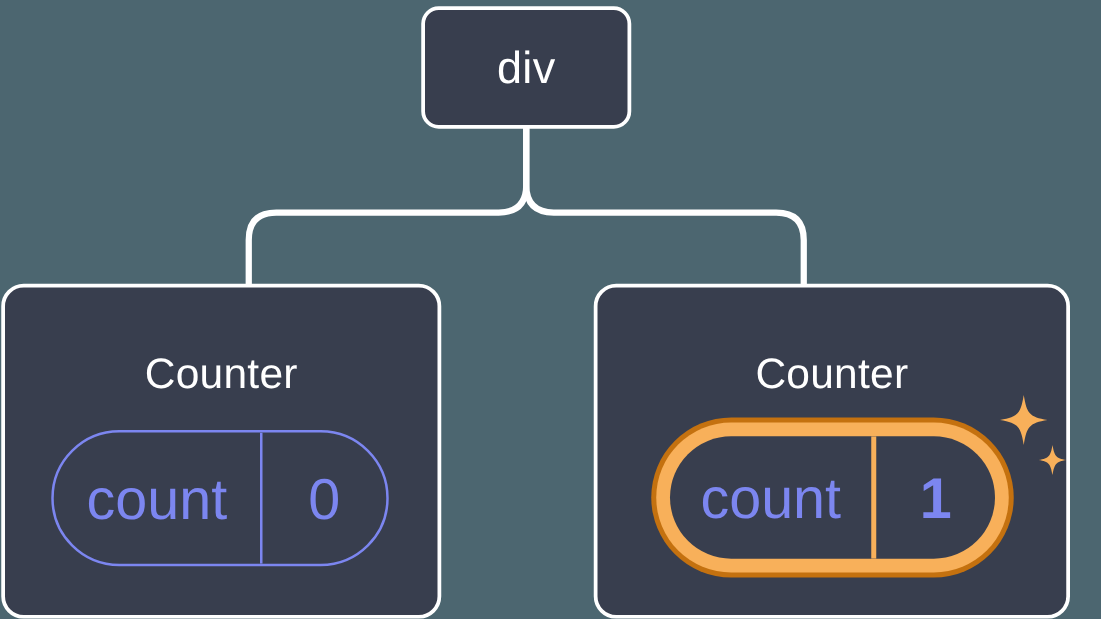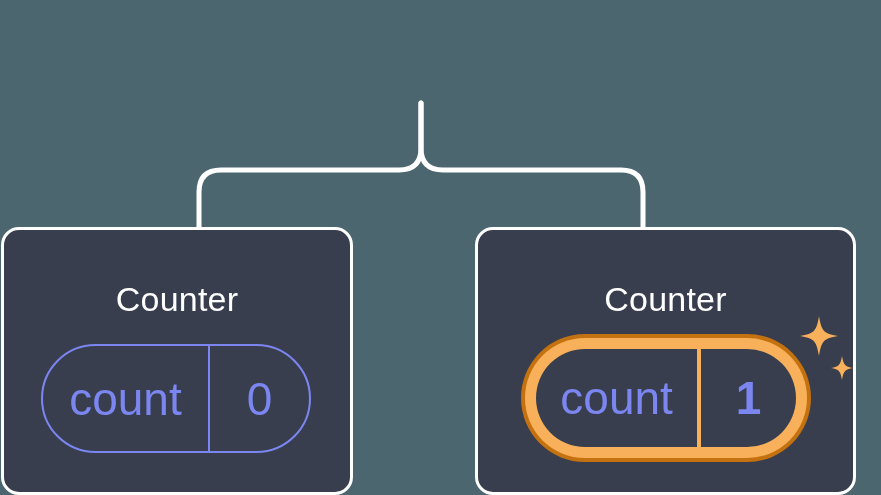--- a/index.html
+++ b/index.html
@@ -177,20 +177,23 @@
 </head>
 <body>
 
 <div id="stage">
 
   <svg id="connectors" viewBox="0 0 881 495" width="881" height="495">
     <path d="M 421 103 L 421 148 Q 421 170 399 170 L 221 170 Q 199 170 199 192 L 199 227" fill="none" stroke="#ffffff" stroke-width="5" stroke-linecap="round"></path>
     <path d="M 421 103 L 421 148 Q 421 170 443 170 L 621 170 Q 643 170 643 192 L 643 227" fill="none" stroke="#ffffff" stroke-width="5" stroke-linecap="round"></path>
   </svg>
 
+  <div class="node" id="node-div">
+    <span class="div-label">div</span>
+  </div>
 
   <div class="node counter-card" id="node-counter-left">
     <span class="counter-title">Counter</span>
   </div>
 
   <div class="pill-wrap" id="pill-left">
     <div class="pill">
       <span class="pill-key">count</span>
       <span class="pill-val">0</span>
     </div>

